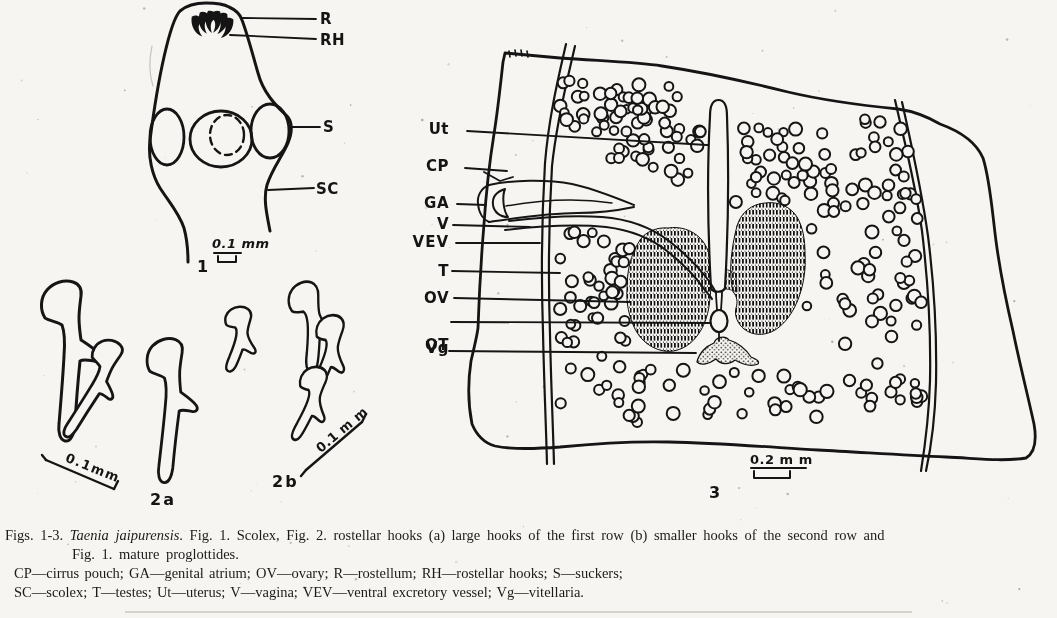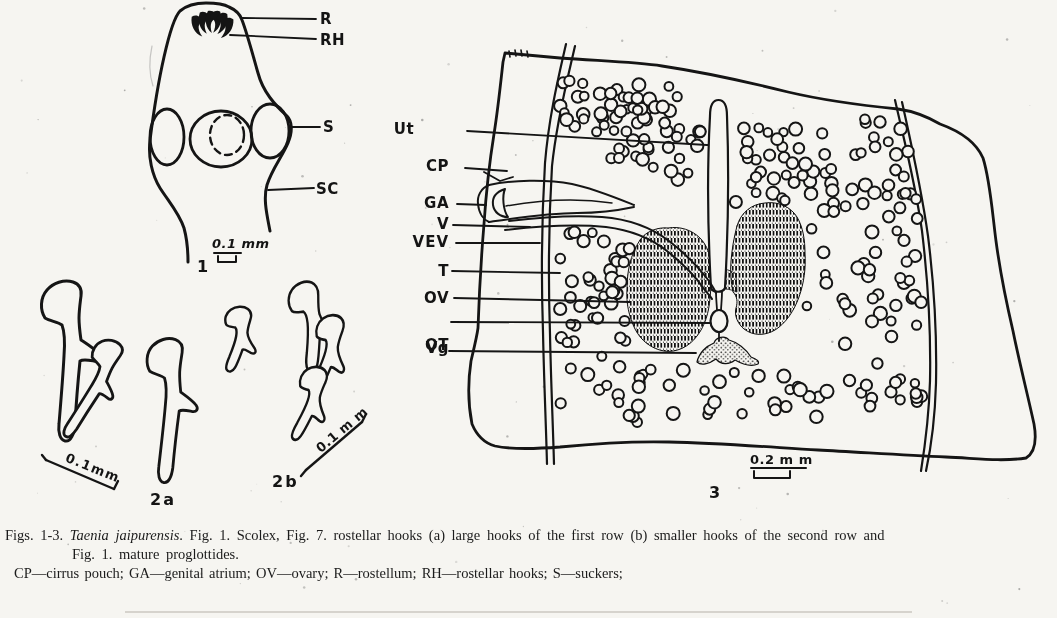--- a/index.html
+++ b/index.html
@@ -516,29 +516,30 @@
   <div class="ann" style="left:323px;top:119px;">S</div>
   <div class="ann" style="left:316px;top:181px;">SC</div>
   <div class="scale-label" style="left:212px;top:236px;font-style:italic;">0.1 mm</div>
   <div class="fignum" style="left:197px;top:257px;">1</div>
 
   <div class="scale-label rot" style="left:69px;top:450px;transform:rotate(22deg);letter-spacing:1.5px;">0.1mm</div>
   <div class="fignum" style="left:150px;top:490px;letter-spacing:2px;">2a</div>
   <div class="scale-label rot" style="left:313px;top:444px;transform:rotate(-40deg);">0.1 m m</div>
   <div class="fignum" style="left:260px;top:472px;letter-spacing:2px;margin-left:12px;">2b</div>
 
-  <div class="ann right" style="left:378px;top:121px;text-align:center;">Ut</div>
+  <div class="ann right" style="left:397px;top:121px;">Ut</div>
   <div class="ann right" style="left:397px;top:158px;">CP</div>
   <div class="ann right" style="left:397px;top:195px;">GA</div>
   <div class="ann right" style="left:397px;top:216px;">V</div>
   <div class="ann right" style="left:397px;top:234px;letter-spacing:1px;">VEV</div>
   <div class="ann right" style="left:397px;top:263px;">T</div>
   <div class="ann right" style="left:397px;top:290px;">OV</div>
   <div class="ann right" style="left:397px;top:298px;margin-top:39px;">OT</div>
   <div class="ann right" style="left:397px;top:340px;">Vg</div>
   <div class="scale-label" style="left:750px;top:452px;">0.2 m m</div>
   <div class="fignum" style="left:709px;top:483px;">3</div>
 
-  <div class="caption-line cap1" style="left:5px;top:527px;"><span>Figs. 1-3.</span> <span class="species">Taenia jaipurensis</span><span>. Fig. 1. Scolex, Fig. 7. rostellar hooks (a) large hooks of the first row (b) smaller hooks of the second row and</span></div>
+  <div class="caption-line cap1" style="left:5px;top:527px;"><span>Figs. 1-3.</span> <span class="species">Taenia jaipurensis</span><span>. Fig. 1. Scolex, Fig. 2. rostellar hooks (a) large hooks of the first row (b) smaller hooks of the second row and</span></div>
   <div class="caption-line cap1" style="left:72px;top:546px;">Fig. 1. mature proglottides.</div>
   <div class="caption-line cap34" style="left:2px;top:565px;">CP—cirrus pouch; GA—genital atrium; OV—ovary; R—rostellum; RH—rostellar hooks; S—suckers;</div>
+  <div class="caption-line cap34" style="left:2px;top:584px;">SC—scolex; T—testes; Ut—uterus; V—vagina; VEV—ventral excretory vessel; Vg—vitellaria.</div>
 
 </div>
 
 </body></html>

